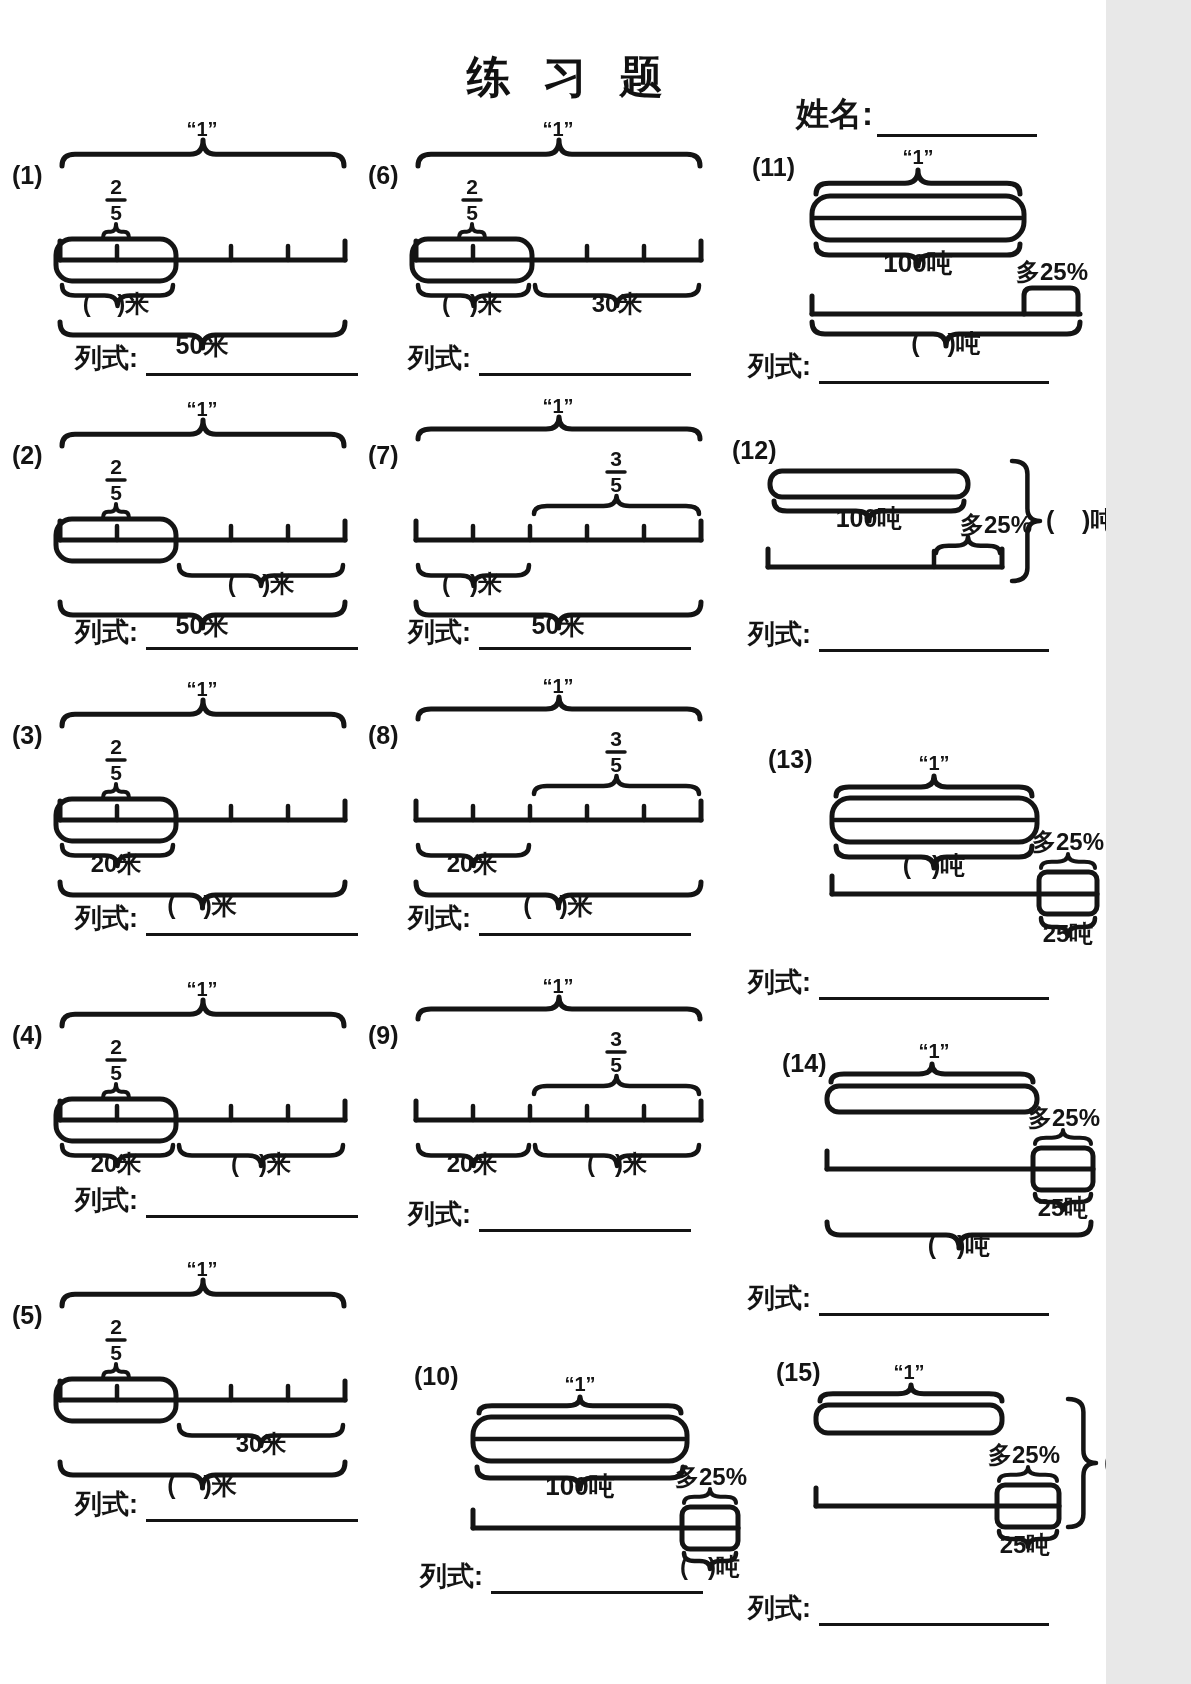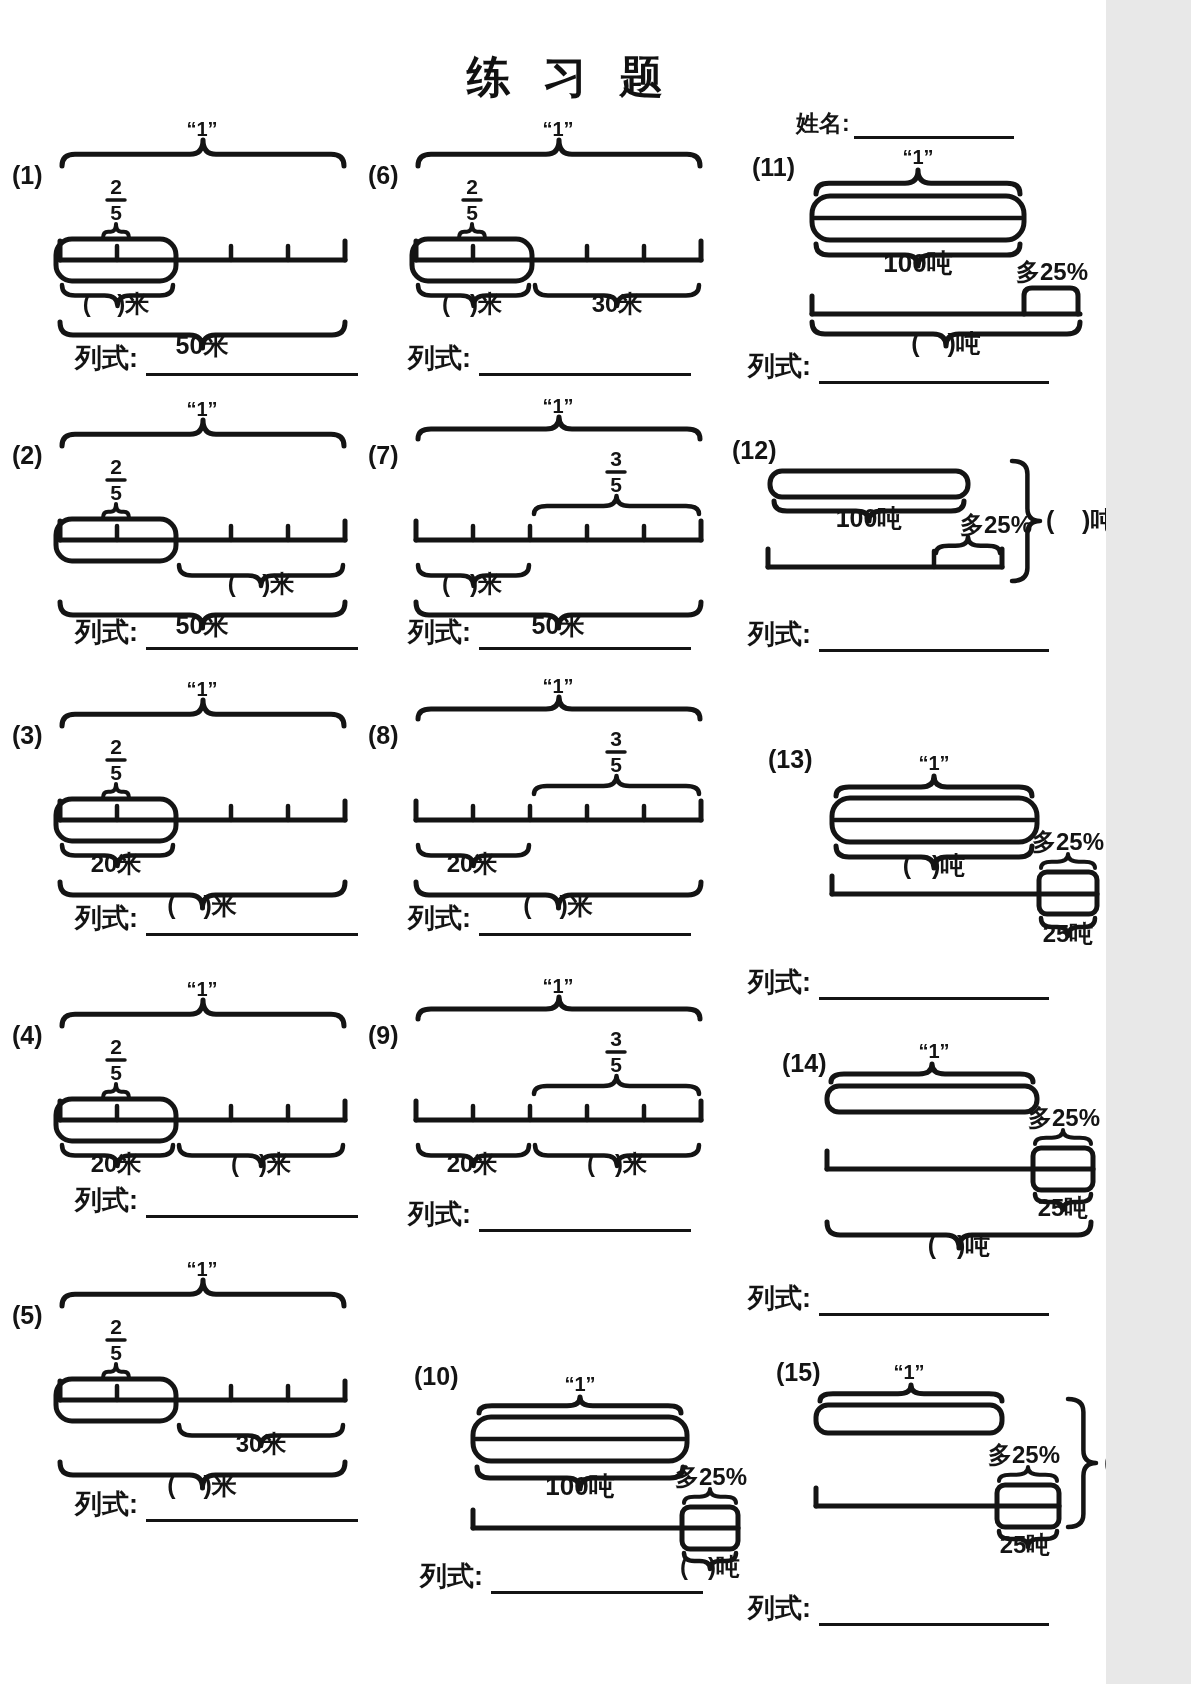--- a/index.html
+++ b/index.html
@@ -1,20 +1,20 @@
 <!DOCTYPE html>
 <html><head>
 <meta charset="utf-8">
 <style>
   html,body{margin:0;padding:0;background:#e8e8e8;}
   .page{position:relative;width:1106px;height:1684px;background:#ffffff;
         font-family:"Liberation Sans","DejaVu Sans",sans-serif;color:#141414;overflow:hidden;}
   .title{position:absolute;left:380px;top:48px;width:380px;text-align:center;
          font-size:44px;font-weight:bold;letter-spacing:10px;color:#111;}
-  .name-row{position:absolute;left:796px;top:108px;font-size:23px;font-weight:bold;white-space:nowrap;}
+  .name-row{position:absolute;left:796px;top:92px;font-size:33px;font-weight:bold;white-space:nowrap;}
   .uline{display:inline-block;border-bottom:3px solid #141414;height:24px;vertical-align:bottom;}
   .name-line{width:160px;margin-left:4px;}
   .expr{position:absolute;font-size:27px;font-weight:bold;white-space:nowrap;color:#141414;text-align:center;}
   .expr .uline{margin-left:8px;}
   svg text{font-family:"Liberation Sans","DejaVu Sans",sans-serif;fill:#141414;}
   svg{position:absolute;overflow:visible;}
 </style>
 </head>
 <body>
 

